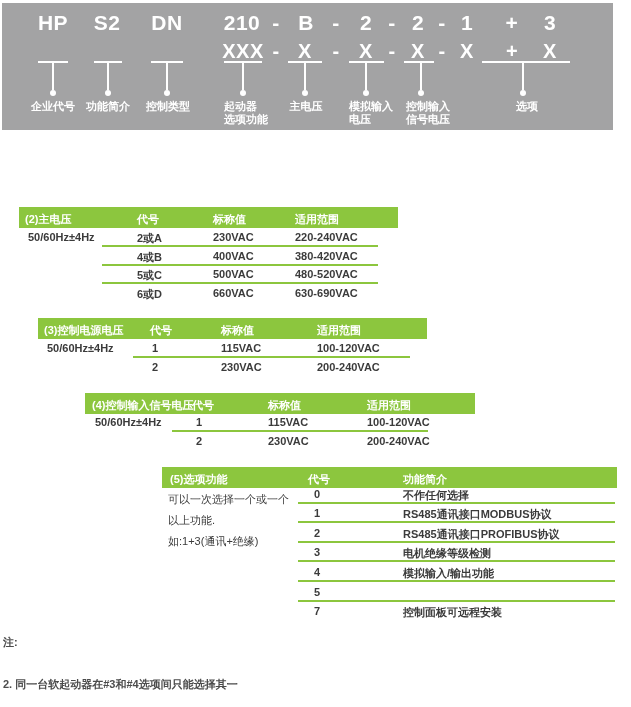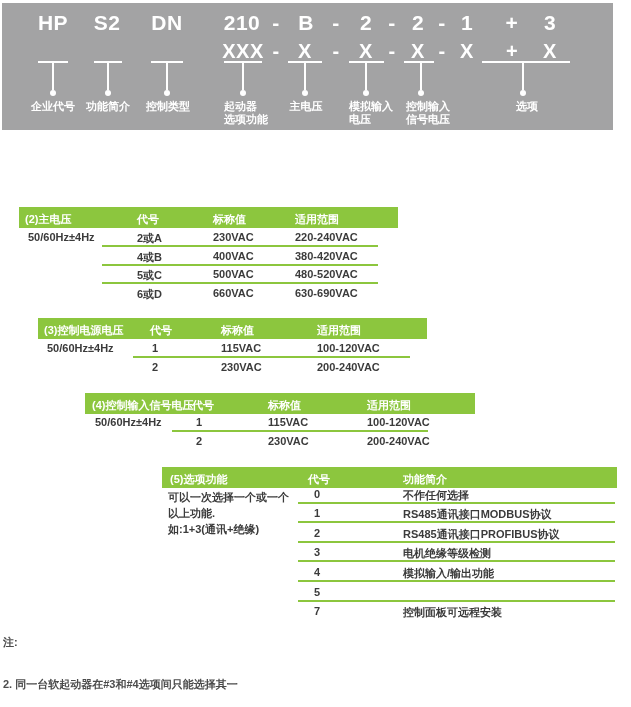--- a/index.html
+++ b/index.html
@@ -17,21 +17,21 @@
   .uline{position:absolute;height:2px;background:#fff}
   .stem{position:absolute;width:2px;background:#fff;transform:translateX(-50%)}
   .dot{position:absolute;width:6px;height:6px;border-radius:50%;background:#fff;transform:translateX(-50%)}
   .lbl{position:absolute;color:#fff;font-weight:700;font-size:11px;line-height:13px;white-space:pre-line}
   .lbl.c{transform:translateX(-50%);text-align:center;white-space:nowrap}
   .bar{position:absolute;background:var(--green)}
   .bar1-text{position:absolute;left:9px;top:7px;color:#fff;font-weight:700;font-size:11px;letter-spacing:.4px;white-space:nowrap}
   .hcell{position:absolute;color:#fff;font-weight:700;font-size:11px;white-space:nowrap}
   .cell{position:absolute;color:var(--ink);font-weight:700;font-size:11px;white-space:nowrap}
   .sep{position:absolute;height:2px;background:var(--green)}
-  .desc{position:absolute;color:var(--ink);font-weight:700;font-size:11px;line-height:16px;white-space:pre-line}
+  .desc{position:absolute;color:var(--ink);font-weight:400;font-size:11px;line-height:21px;white-space:pre-line}
   .note{position:absolute;color:var(--note);font-weight:700;font-size:11px;white-space:nowrap}
 </style>
 </head>
 <body>
 
 <div class="page">
 
   <div class="gray-box"></div>
 
   <span class="seg" style="left:53px;top:12px">HP</span>

